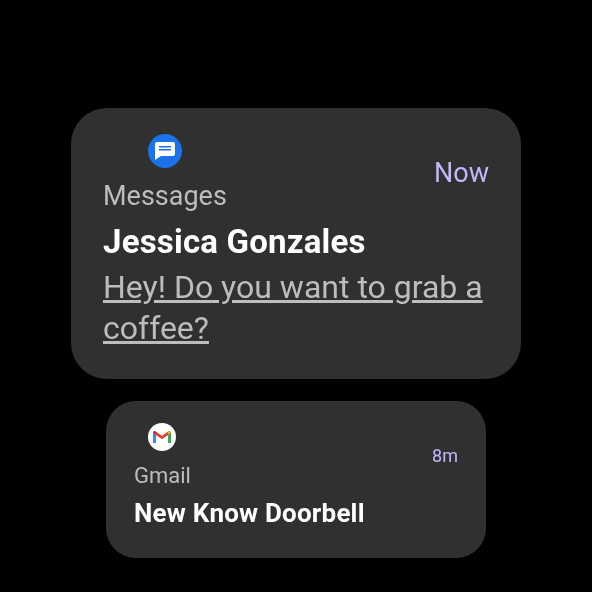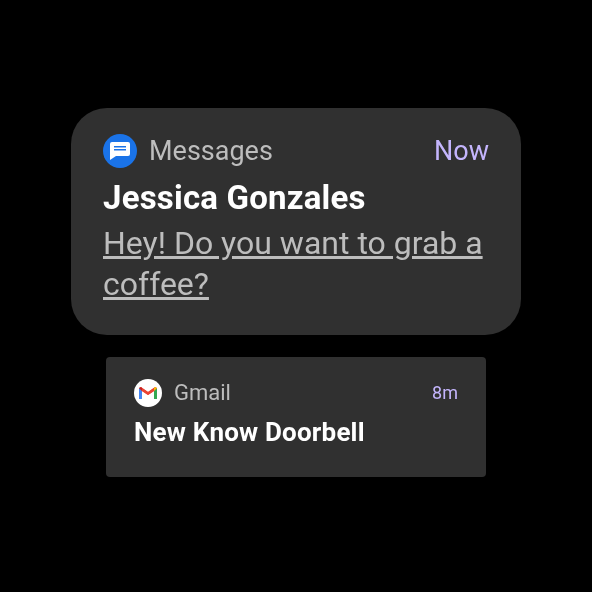--- a/index.html
+++ b/index.html
@@ -21,32 +21,33 @@
     .notification-card {
       background: #303030;
       border-radius: 36px;
       padding: 26px 32px 30px 32px;
       width: 450px;
       margin-bottom: 22px;
     }
     .notification-card.secondary {
       width: 380px;
       padding: 22px 28px 24px 28px;
-      border-radius: 4px;
+      border-radius: 30px;
     }
     .notification-header {
       display: flex;
       align-items: center;
       justify-content: space-between;
       margin-bottom: 10px;
     }
     .header-left {
       display: flex;
       align-items: center;
       gap: 12px;
+      flex-direction: column;
     }
     .app-icon-circle {
       width: 34px;
       height: 34px;
       border-radius: 50%;
       display: flex;
       align-items: center;
       justify-content: center;
       flex-shrink: 0;
     }

